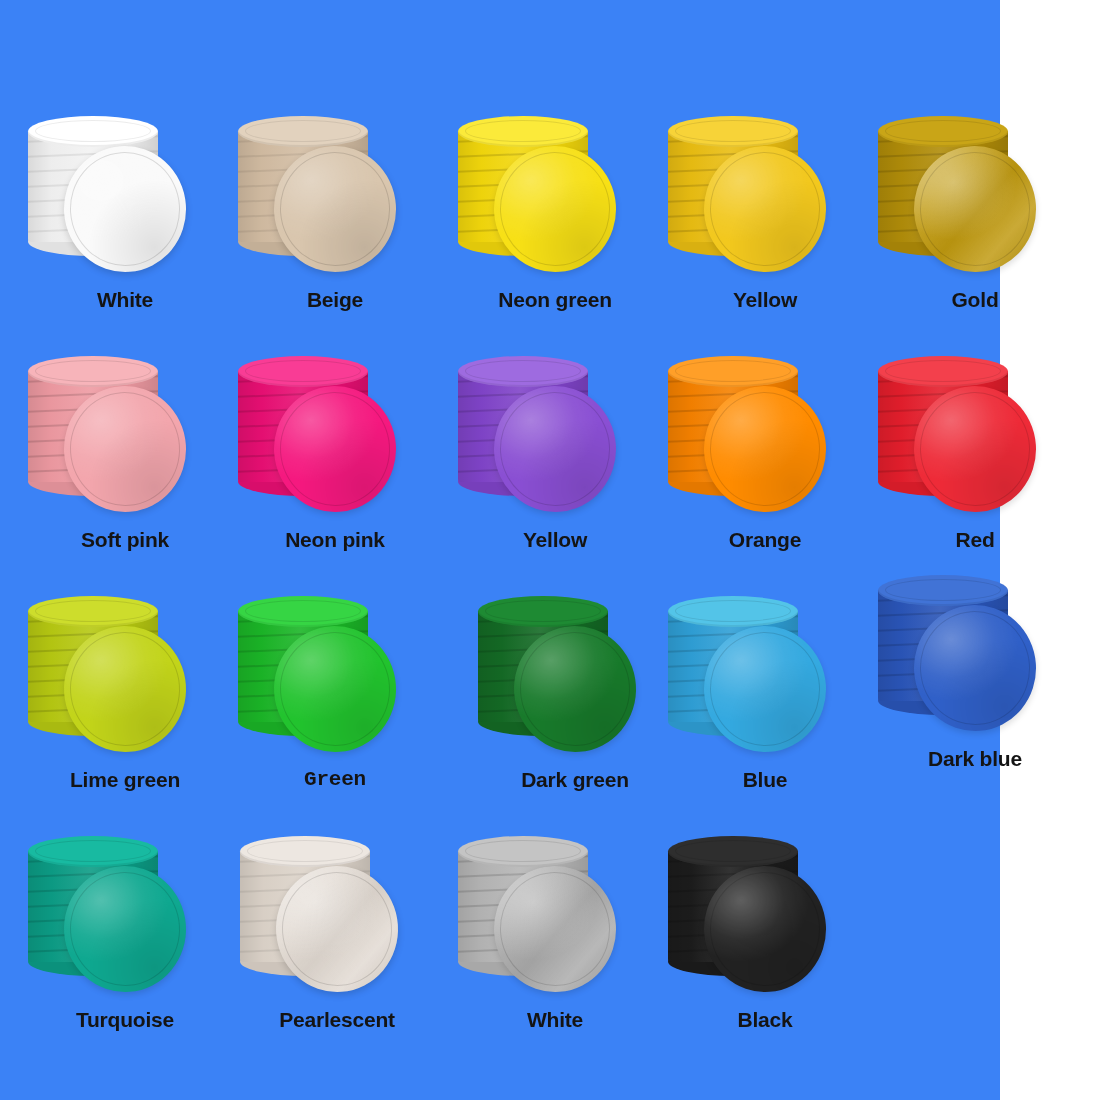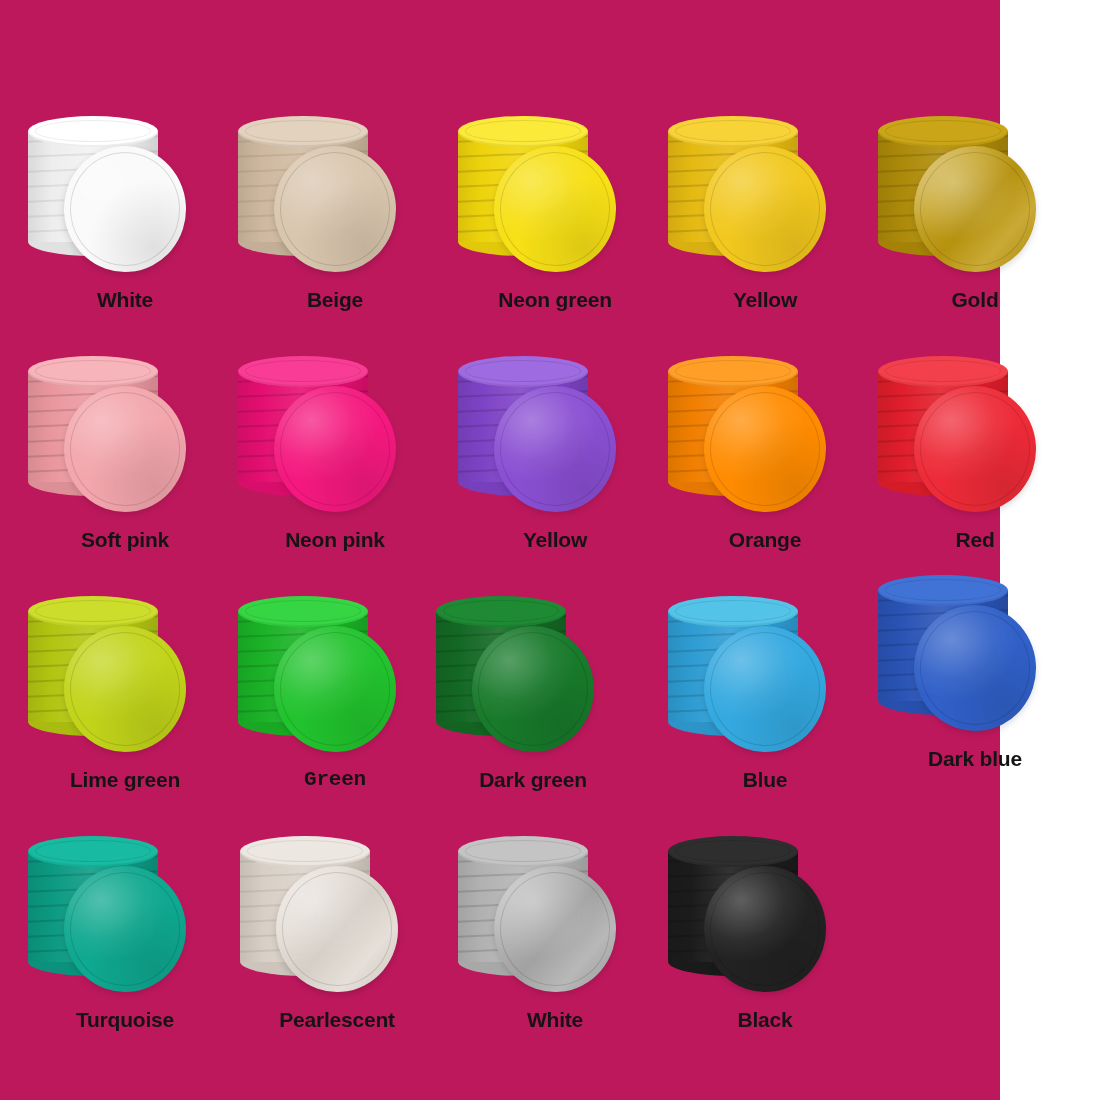--- a/index.html
+++ b/index.html
@@ -11,21 +11,21 @@
     width: 1100px;
     height: 1100px;
     font-family: "Liberation Sans", sans-serif;
     overflow: hidden;
   }
 
   #swatch-grid {
     position: relative;
     width: 1000px;
     height: 1100px;
-    background: #be185d;
+    background: #3b82f6;
   }
 
   .swatch-cell {
     position: absolute;
     width: 210px;
     height: 240px;
   }
 
   .swatch-art {
     position: relative;
@@ -450,21 +450,21 @@
           </div>
           <div class="stack-top"></div>
         </div>
         <div class="front-disc">
           <div class="sheen"></div>
           <div class="rim"></div>
         </div>
       </div>
       <div class="swatch-label">Green</div>
     </div>
-    <div class="swatch-cell" style="left: 428px; top: 580px; --face: #187A2B; --top: #1E8A33; --side: #146A25;">
+    <div class="swatch-cell" style="left: 470px; top: 580px; --face: #187A2B; --top: #1E8A33; --side: #146A25;">
       <div class="swatch-art">
         <div class="stack">
           <div class="stack-bottom"></div>
           <div class="stack-body"></div>
           <div class="stack-lines">
             <i style="top: 8px;"></i>
             <i style="top: 23px;"></i>
             <i style="top: 38px;"></i>
             <i style="top: 53px;"></i>
             <i style="top: 68px;"></i>

